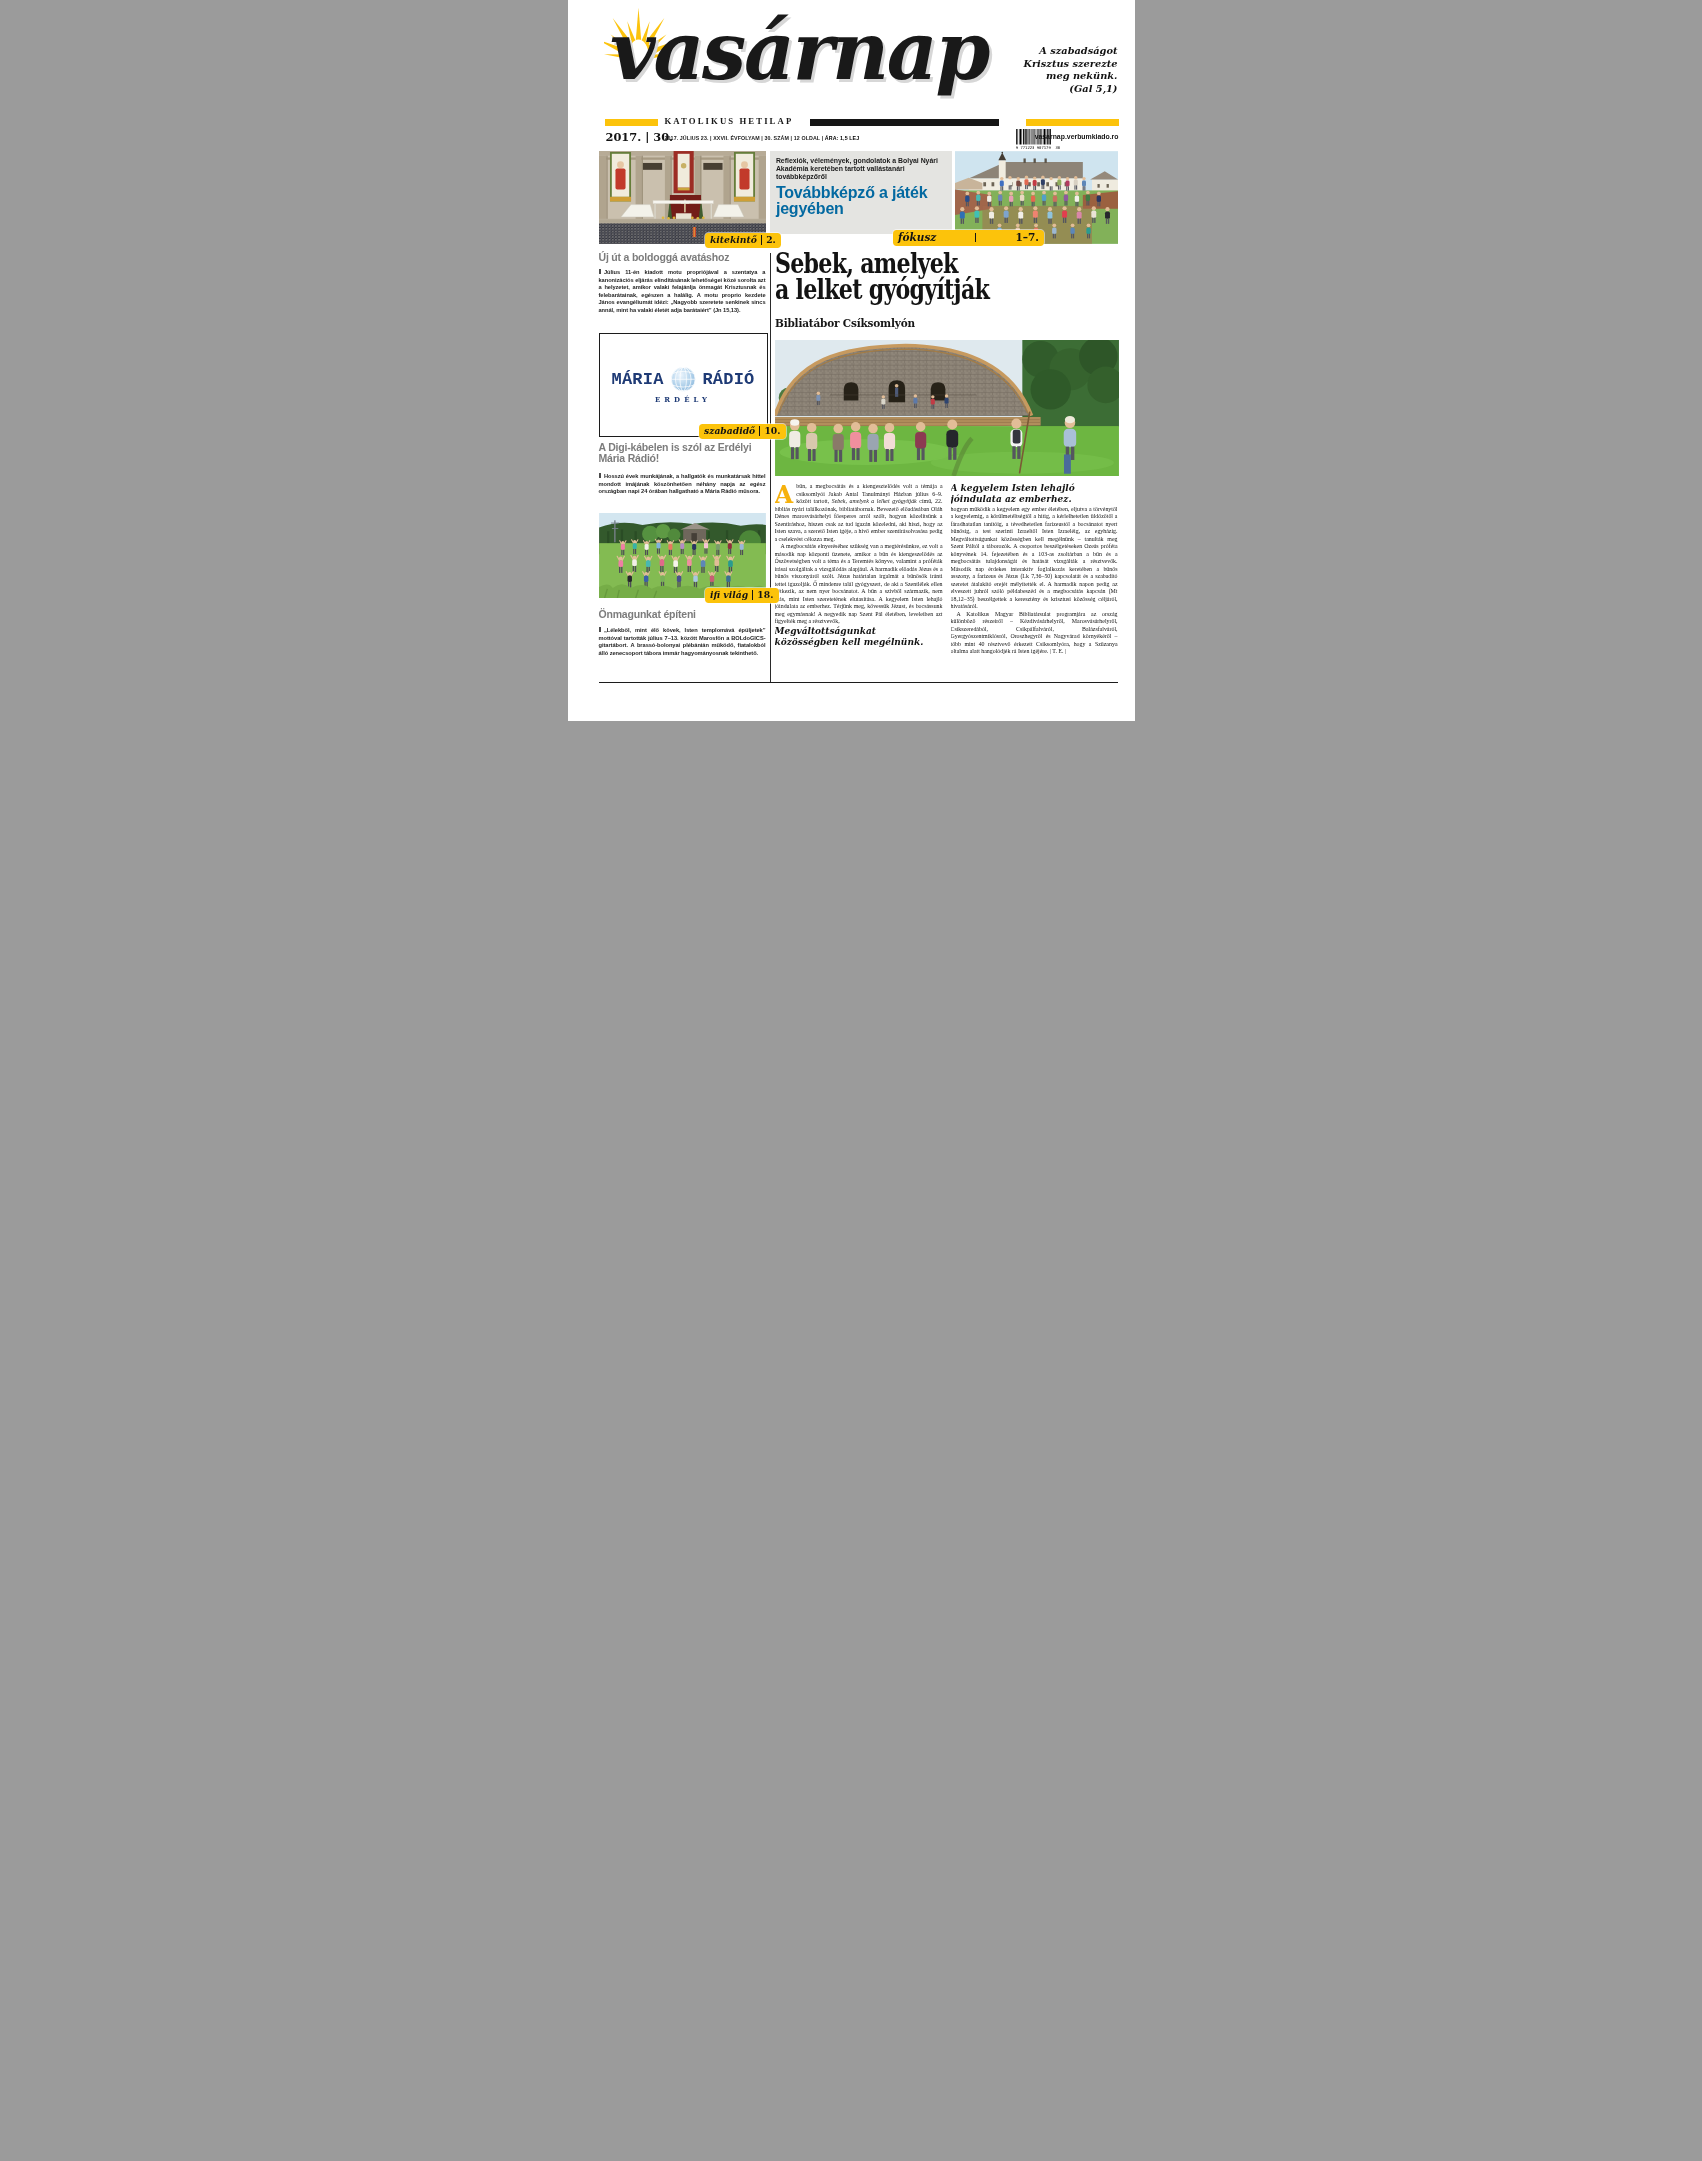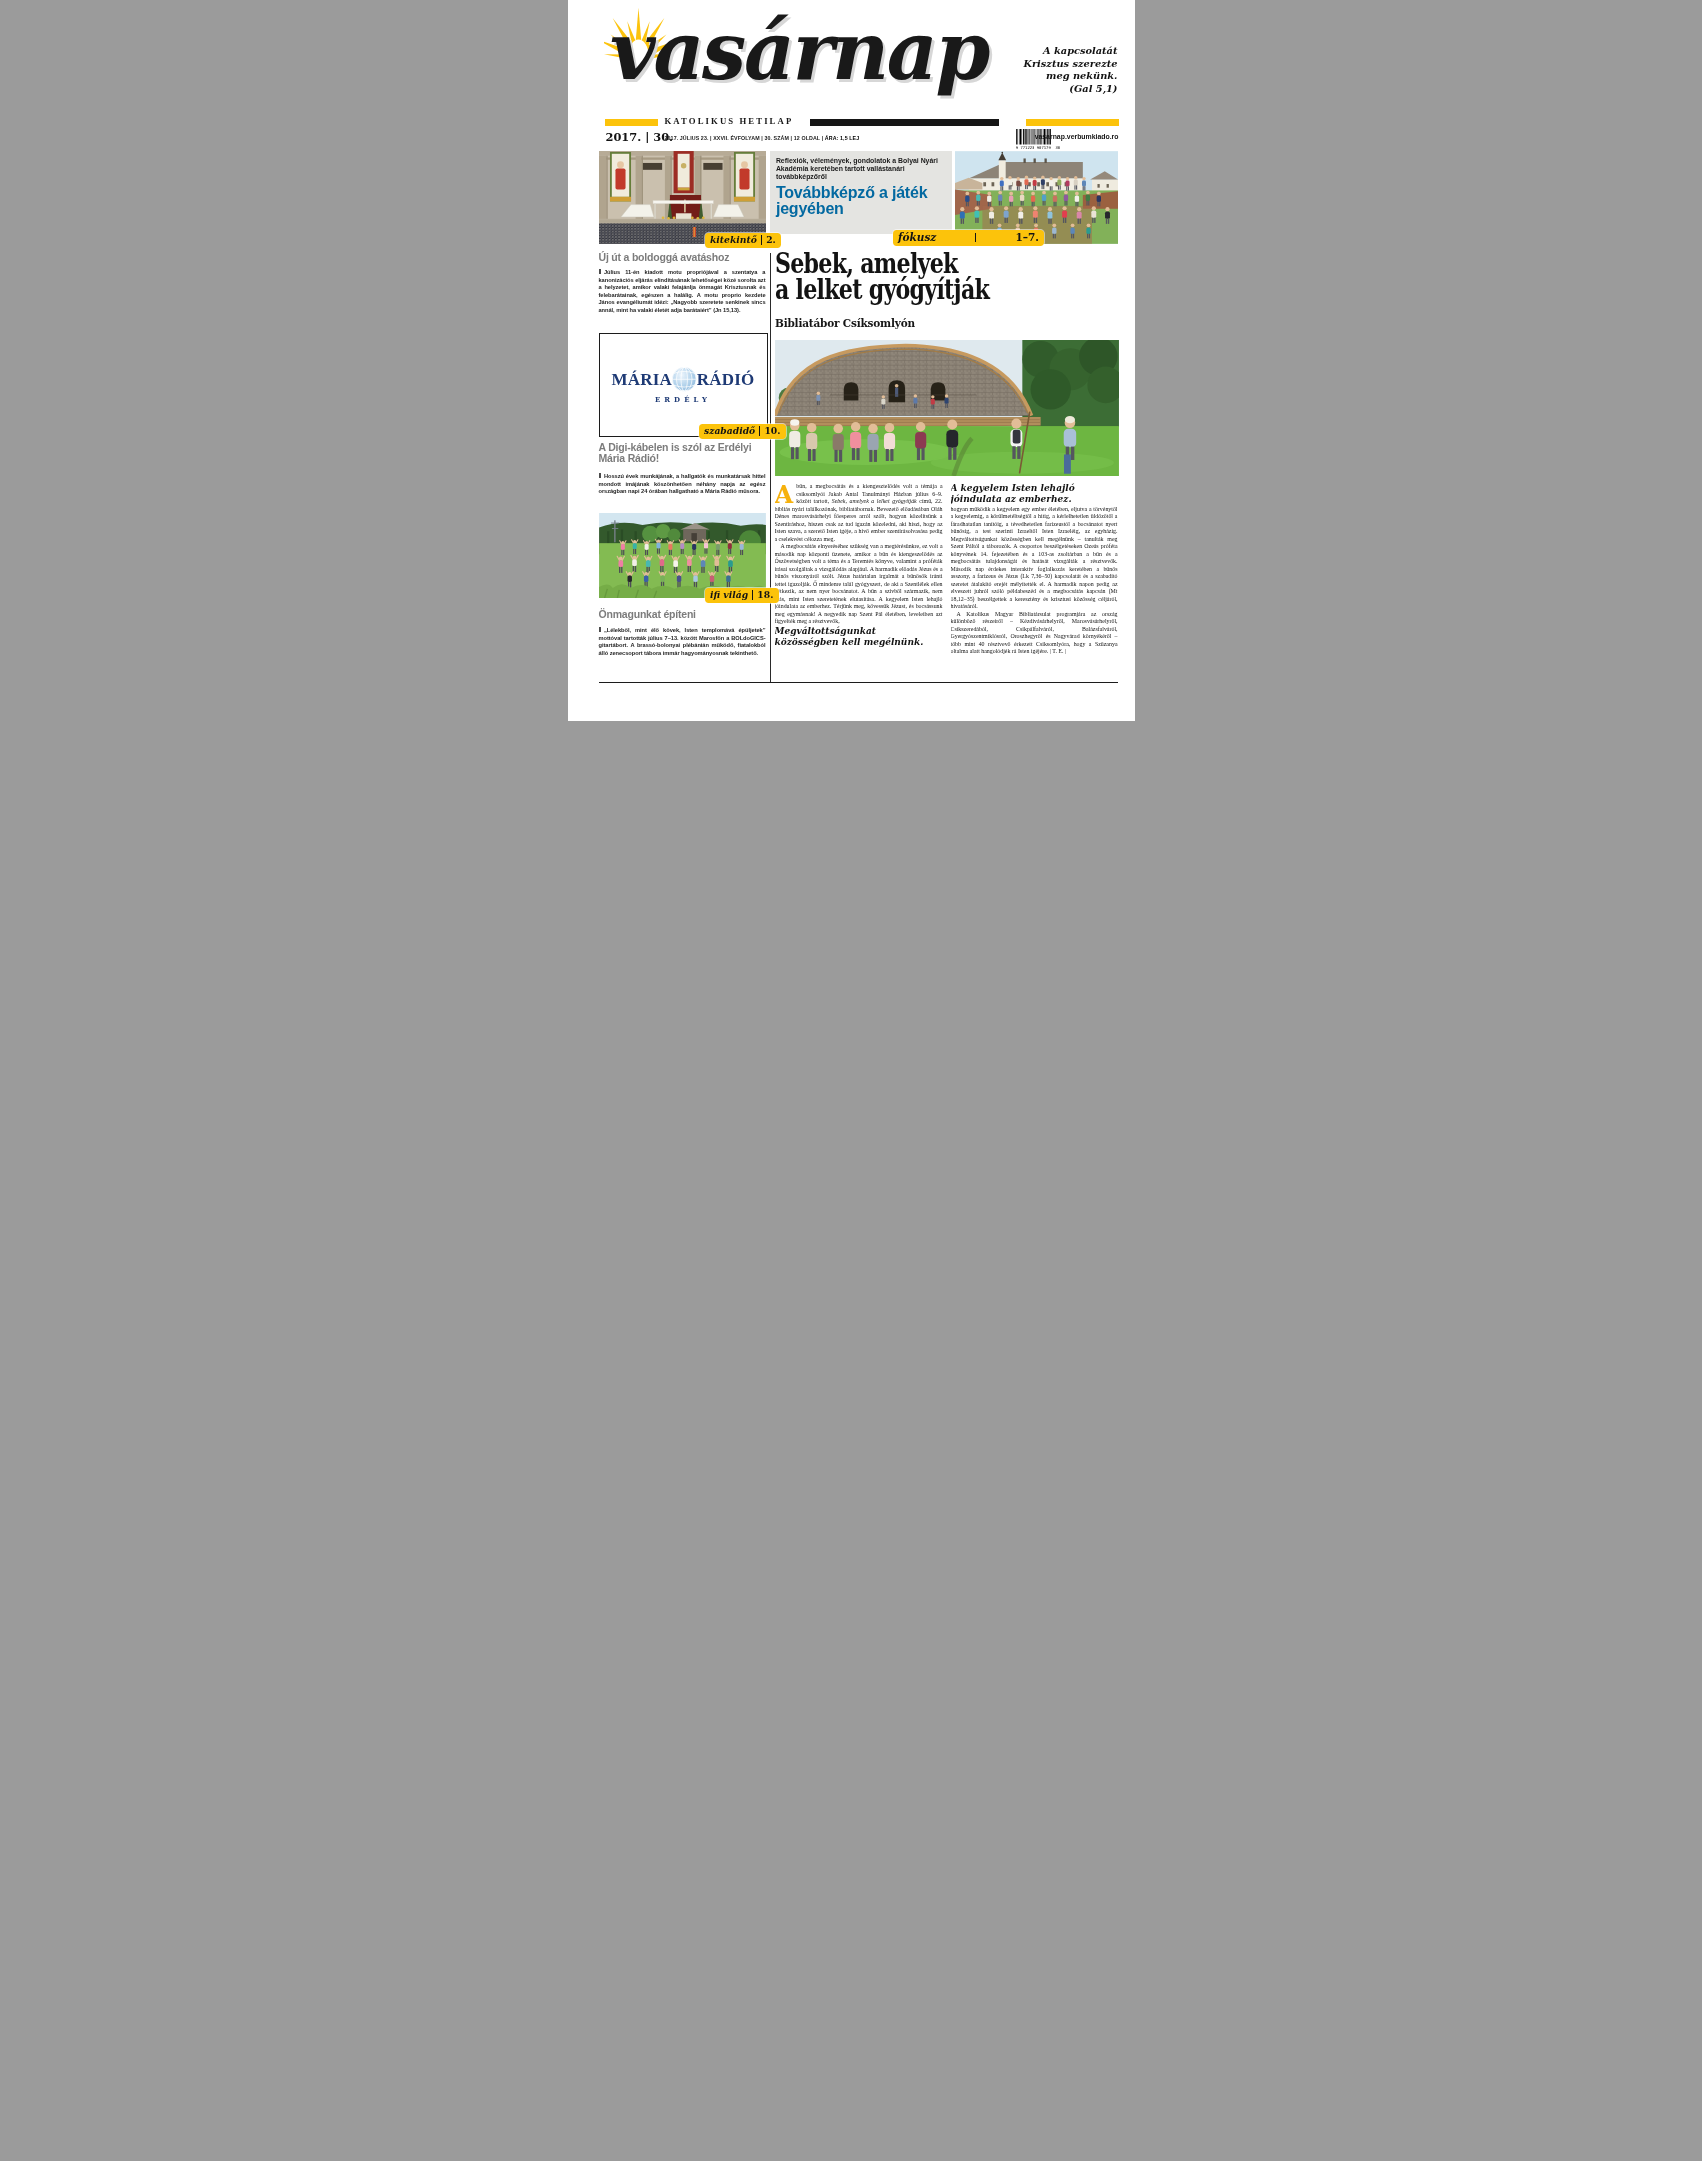--- a/index.html
+++ b/index.html
@@ -30,21 +30,21 @@
   
   .teaser-box{left:202px;top:151px;width:182px;height:83px;background:#e4e4e1;padding:0;z-index:1;}
   .teaser-kicker{margin:5.5px 6.4px 0;font-weight:bold;font-size:6.9px;line-height:1.18;color:#1a1a1a;}
   .teaser-title{margin:4.1px 6.4px 0;font-weight:bold;font-size:16px;line-height:1.02;letter-spacing:-0.2px;color:#0369a1;}
   
   .grayhead{font-weight:bold;font-size:10.5px;line-height:1.05;letter-spacing:-0.2px;color:#7c7c7c;}
   .colbody{font-weight:bold;font-size:5.7px;line-height:1.32;text-align:justify;color:#1f1f1f;letter-spacing:-0.05px;}
   .mark{display:inline-block;width:2.3px;height:5px;background:#4c4c4c;margin-right:3.2px;}
   .radiobox{left:31px;top:333px;width:167px;height:102px;background:#fff;border:0.7px solid #1c1c1c;
             display:flex;flex-direction:column;align-items:center;justify-content:center;}
-  .radiobrand{display:flex;align-items:center;gap:1px;font-family:Liberation Serif, serif;font-weight:bold;
+  .radiobrand{display:flex;align-items:center;gap:8px;font-family:Liberation Mono, monospace;font-weight:bold;
               font-size:17px;letter-spacing:0.2px;color:#1e3a75;}
   .radiosub{margin-top:2.7px;font-family:"DejaVu Serif",serif;font-weight:bold;font-size:6.9px;
             letter-spacing:4.1px;color:#1e3a75;}
   
   .headline{left:207px;top:251px;width:421px;font-family:"DejaVu Serif",serif;font-weight:bold;
             font-size:27px;line-height:.98;letter-spacing:-0.9px;color:#131313;
             transform:scaleX(.82);transform-origin:left top;}
   .subhead{left:207px;top:316px;font-family:"DejaVu Serif",serif;font-weight:bold;font-size:11.4px;
            letter-spacing:-0.2px;color:#161616;transform:scaleX(.92);transform-origin:left top;}
   .serifcol{font-family:"Liberation Serif",serif;font-size:5.9px;line-height:1.27;text-align:justify;color:#141414;}
@@ -134,21 +134,21 @@
         <g transform="rotate(84 75 118)">
             <polygon points="75,42 70,96 80,96"></polygon>
           </g>
       </g>
       <ellipse cx="75" cy="112" rx="22" ry="34" fill="#ffffff"></ellipse>
     </svg>
   </div>
   <div class="abs wordmark">vasárnap</div>
 
   <div class="abs mast-quote">
-    <div>A kapcsolatát</div>
+    <div>A szabadságot</div>
     <div>Krisztus szerezte</div>
     <div>meg nekünk.</div>
     <div>(Gal 5,1)</div>
   </div>
 
   <div class="abs rule-row-y" style="left:37px;width:53px;"></div>
   <div class="abs tagline">KATOLIKUS HETILAP</div>
   <div class="abs rule-row-b" style="left:242px;width:189px;"></div>
   <div class="abs rule-row-y" style="left:458px;width:93px;"></div>
 

